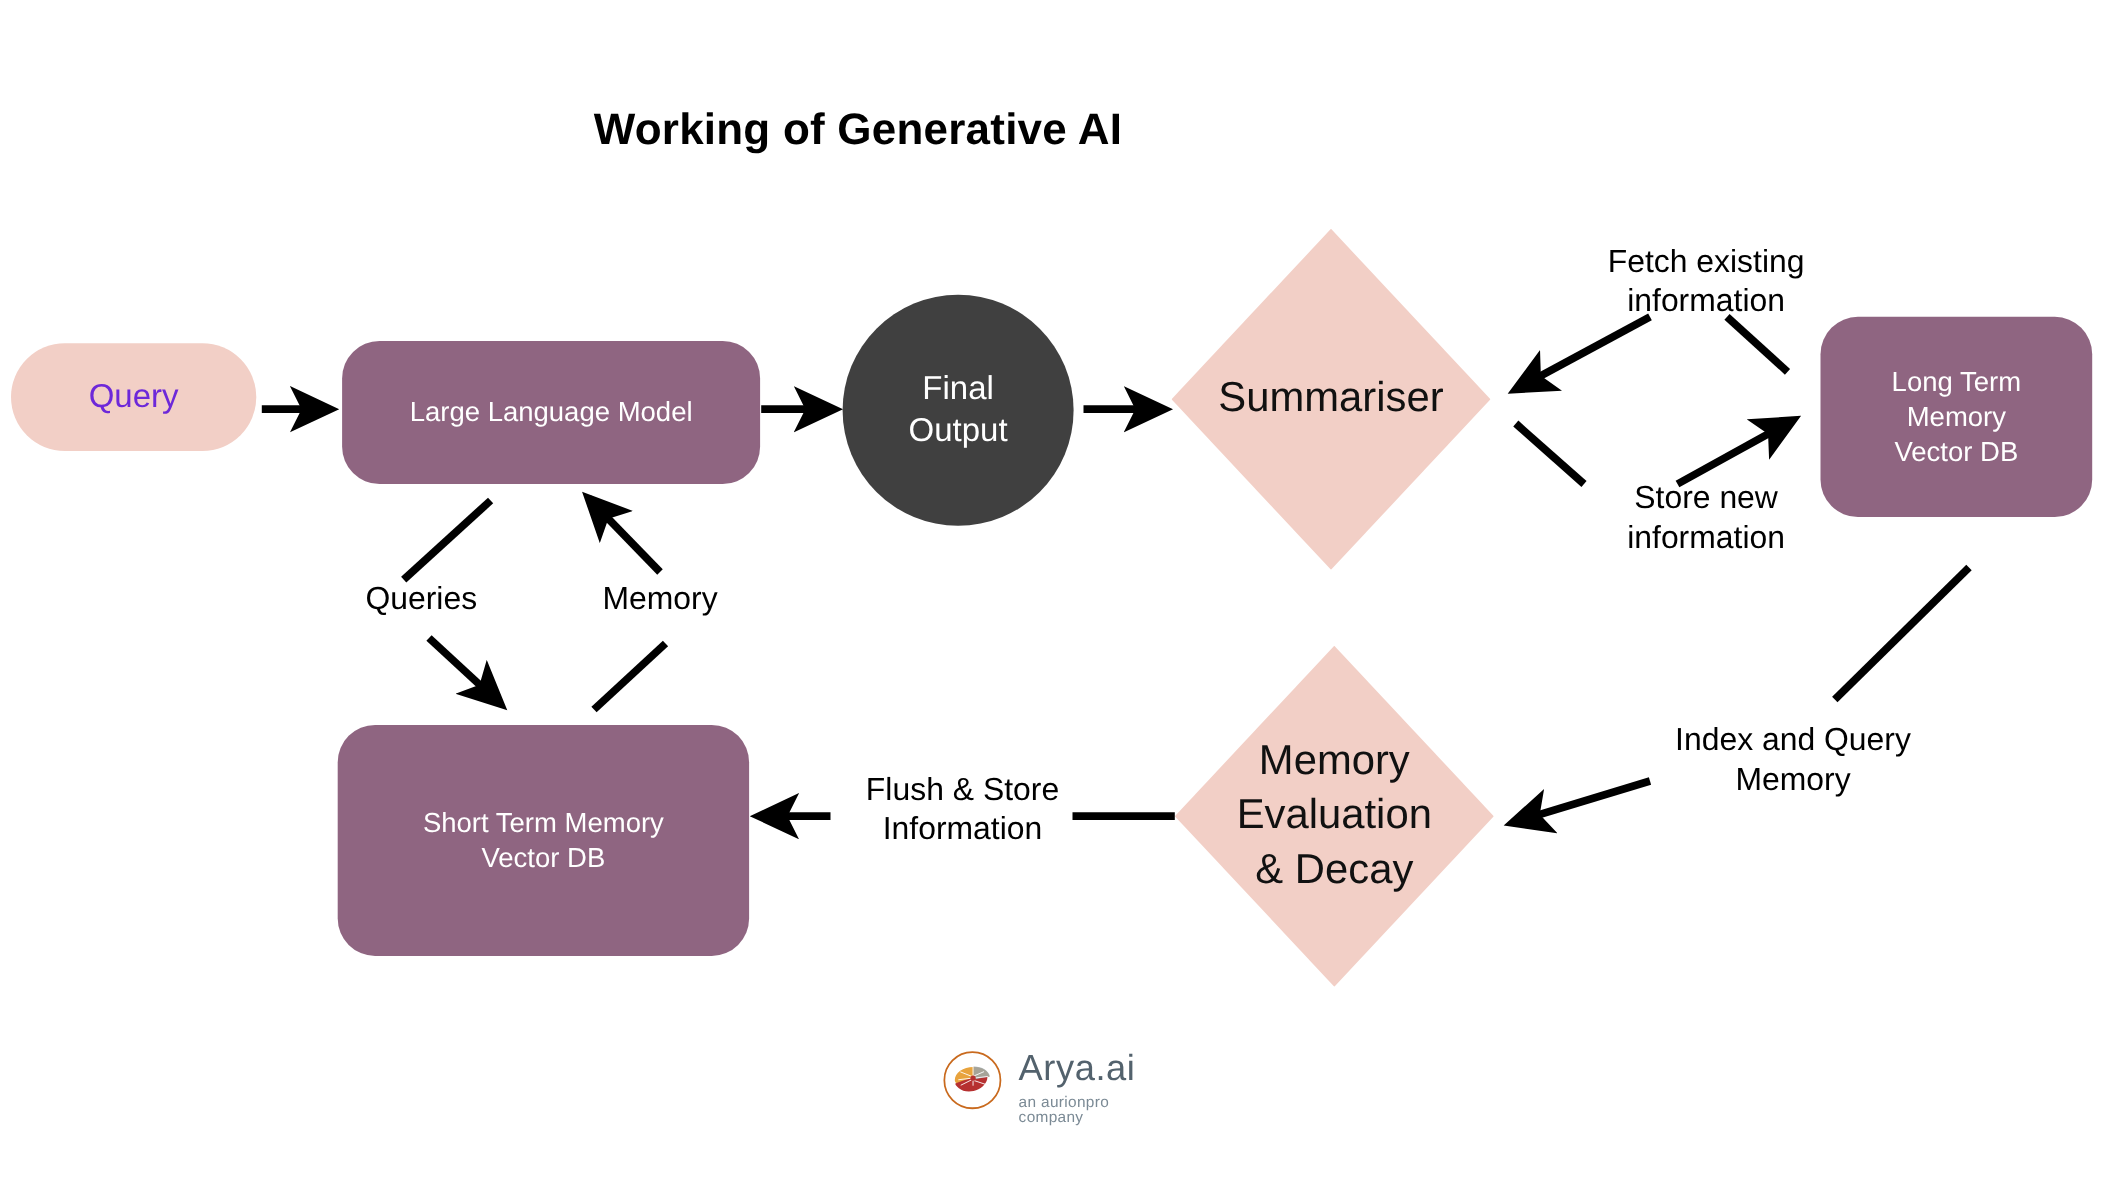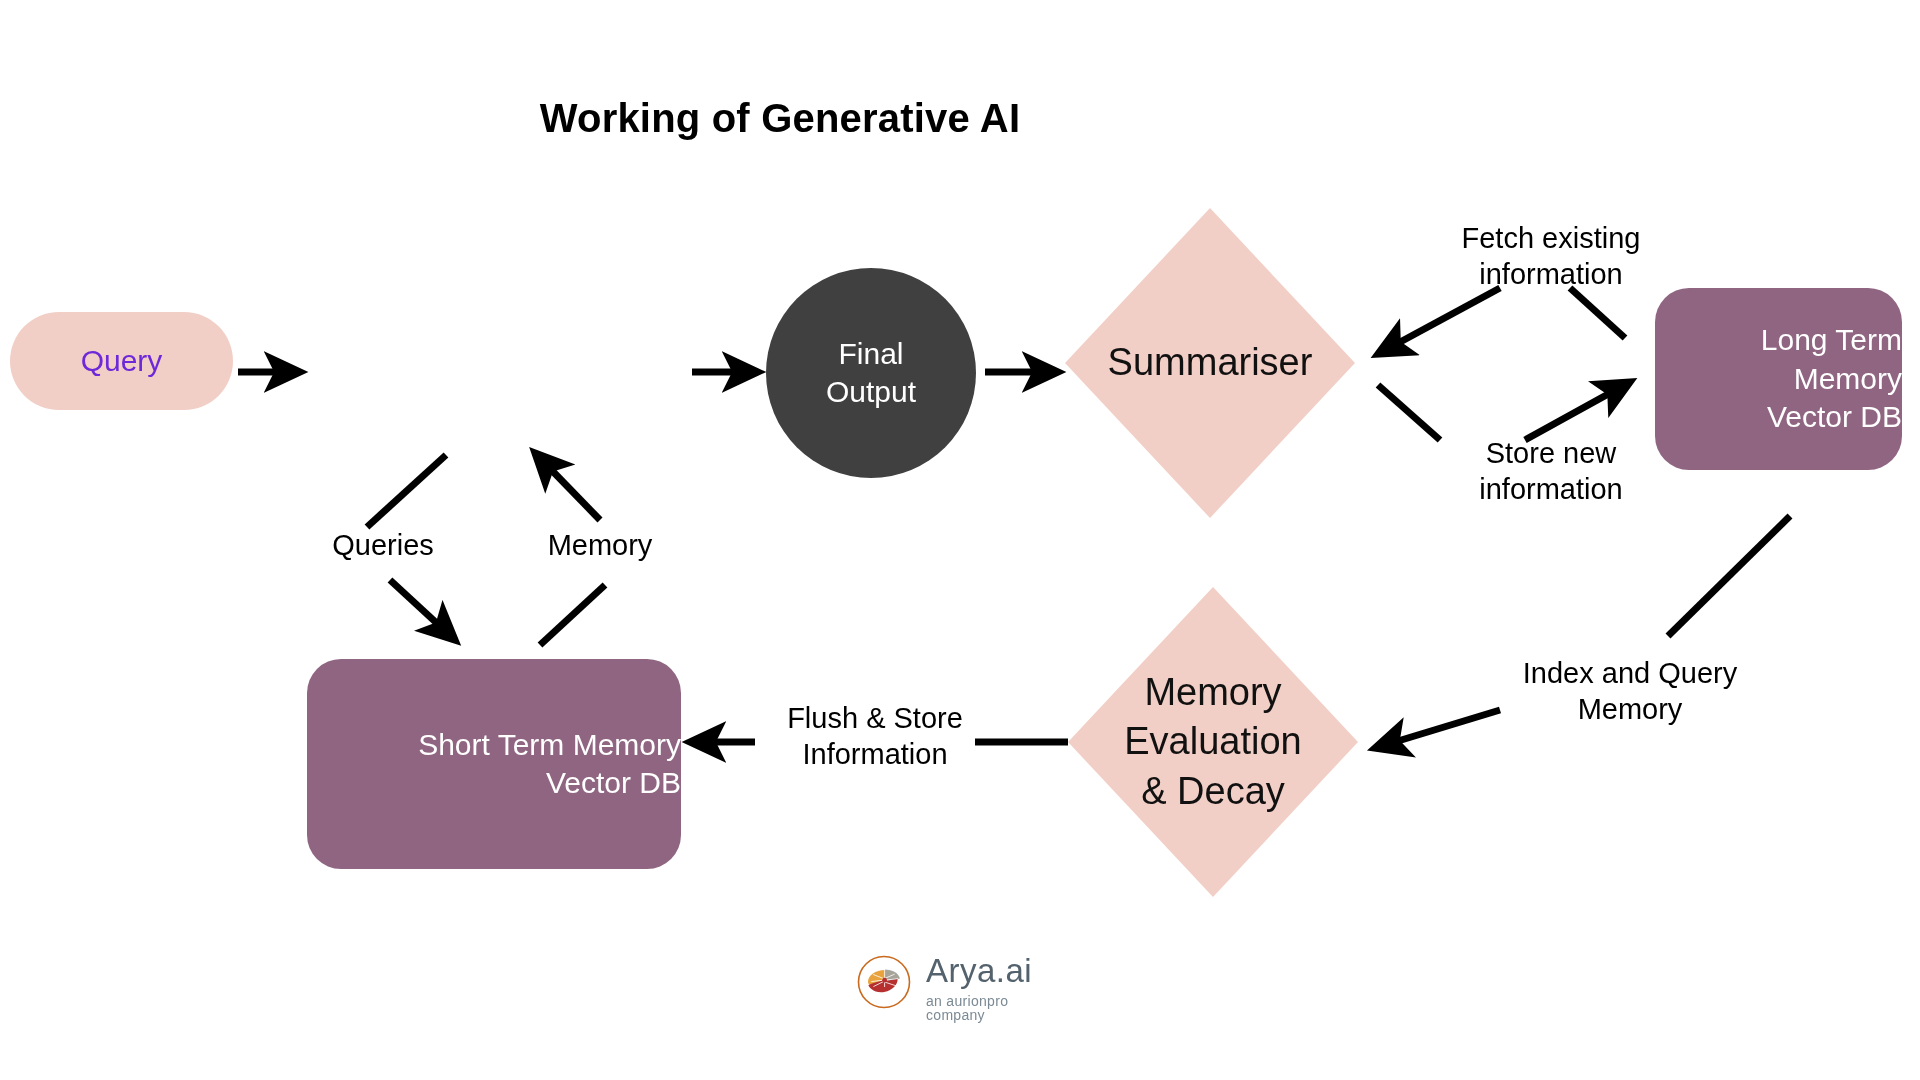--- a/index.html
+++ b/index.html
@@ -42,22 +42,21 @@
   .pill {
     background: #F2CFC6;
     color: #6d28d9;
     border-radius: 999px;
     font-size: 30px;
   }
   .rbox {
     background: #8F6581;
     color: #ffffff;
     border-radius: 34px;
-    font-size: 30px;
-    align-items: flex-end;
+    font-size: 25px;
   }
   .circle {
     background: #404040;
     color: #ffffff;
     border-radius: 50%;
     font-size: 30px;
   }
   .diamond-wrap {
     position: absolute;
   }
@@ -192,20 +191,23 @@
     <g>
       <line x1="1068" y1="742" x2="975" y2="742" stroke="#000000" stroke-width="7"></line>
       <line x1="755" y1="742" x2="690" y2="742" stroke="#000000" stroke-width="7" marker-end="url(#ah)"></line>
     </g>
   </svg>
 
   <div class="node pill" style="left:10px; top:312px; width:223px; height:98px;">
     <span>Query</span>
   </div>
 
+  <div class="node rbox" style="left:311px; top:310px; width:380px; height:130px;">
+    <span>Large Language Model</span>
+  </div>
 
   <div class="node circle" style="left:766px; top:268px; width:210px; height:210px; flex-direction:column;">
     <span>Final</span>
     <span>Output</span>
   </div>
 
   <div class="diamond-wrap" style="left:1065px; top:208px; width:290px; height:310px;">
     <svg class="diamond-shape" viewBox="0 0 290 310" xmlns="http://www.w3.org/2000/svg">
       <polygon points="145,0 290,155 145,310 0,155" fill="#F2CFC6"></polygon>
     </svg>

